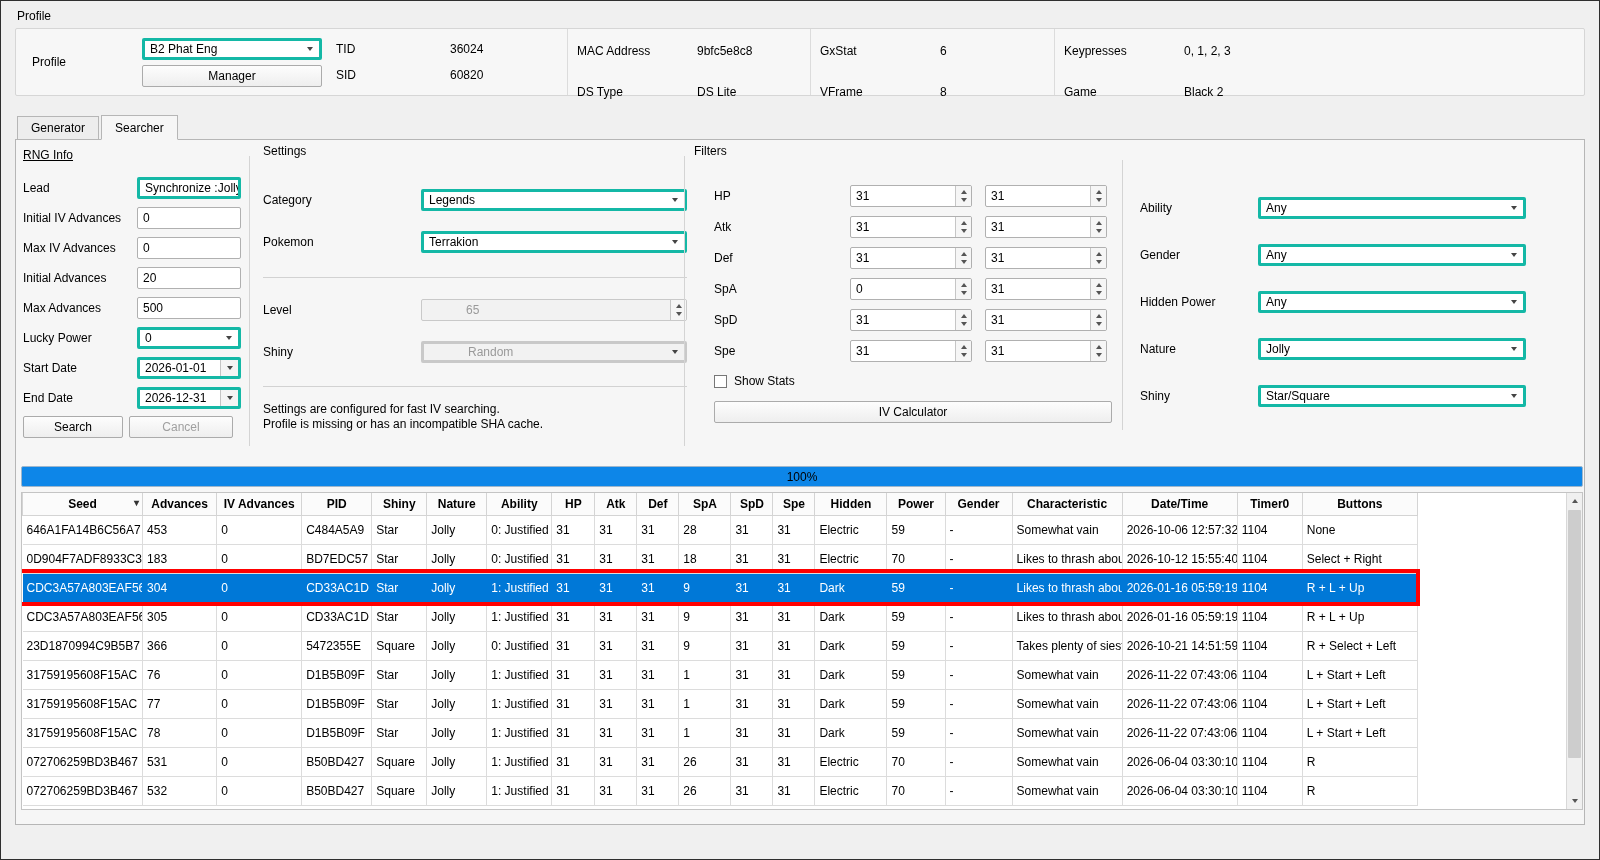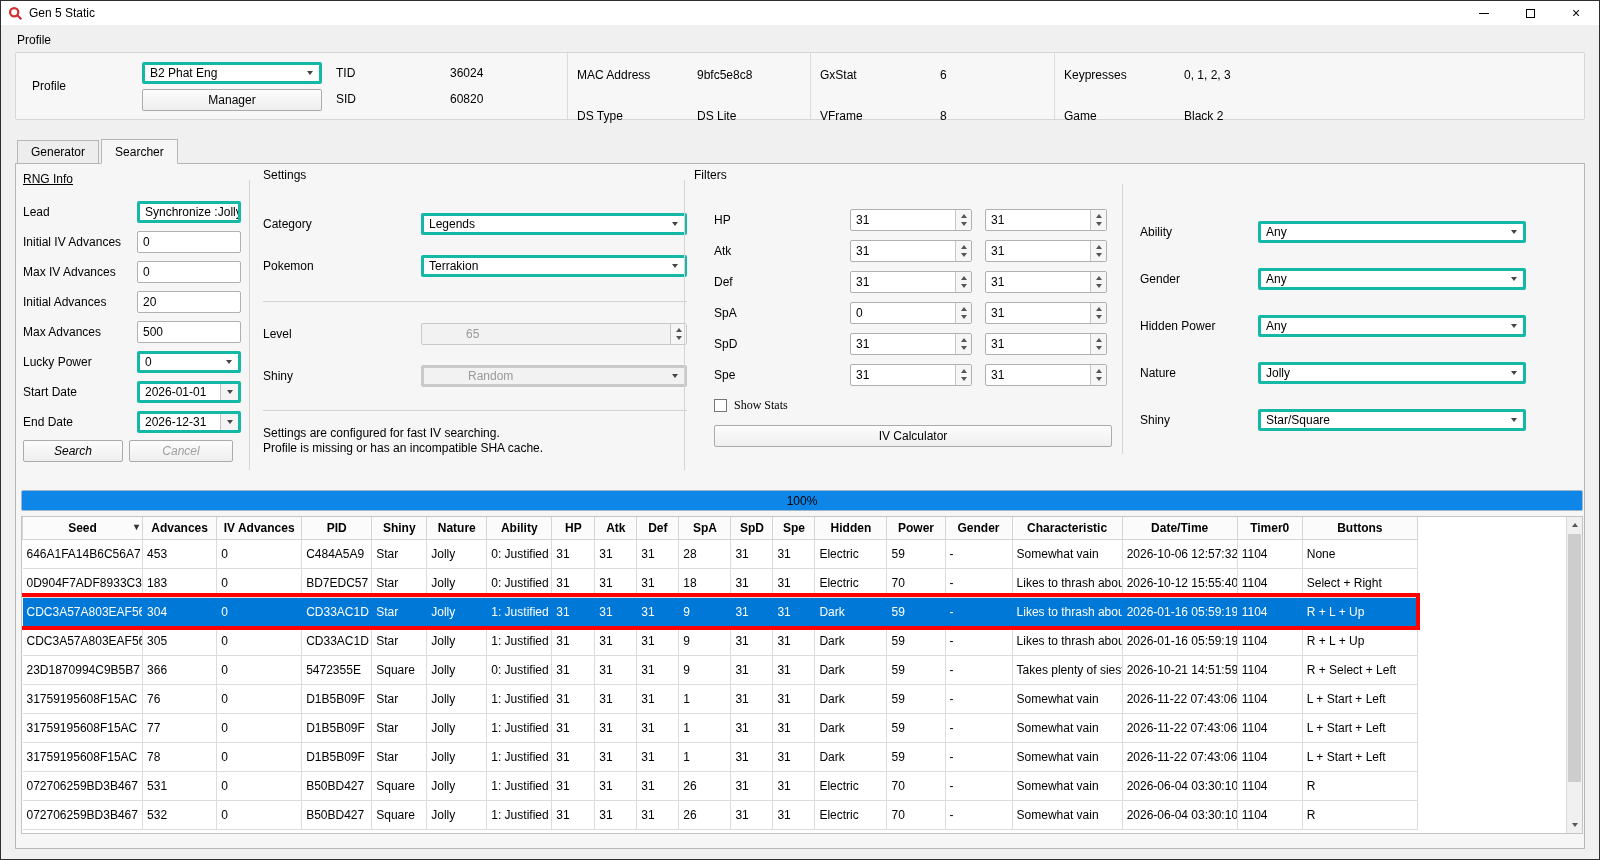--- a/index.html
+++ b/index.html
@@ -49,39 +49,39 @@
   .tab { height:24px; padding:0 13px; border:1px solid #b6b6b6; background:#ededed; display:flex; align-items:center; margin-right:2px; position:relative; top:1px; }
   .tab.active { background:#f6f6f6; border-bottom-color:#f6f6f6; top:0; height:25px; z-index:3; }
   .pane { margin:0 14px; height:686px; background:#f6f6f6; border:1px solid #b6b6b6; position:relative; margin-top:-1px; }
 
   
   .rng-panel { position:absolute; left:7px; top:8px; width:218px; }
   .panel-title { height:16px; margin-bottom:12px;text-decoration:underline; }
   .form-row { height:24px; margin-bottom:6px; display:flex; align-items:center; }
   .form-row .f-label { flex:1; }
   .form-row .f-ctl { width:104px; flex:none; }
-  .rng-buttons { display:flex; gap:6px; margin-top:0;font-style:italic; }
+  .rng-buttons { display:flex; gap:6px; margin-top:0; }
   .rng-buttons .btn:first-child { width:100px; }
   .rng-buttons .btn:last-child { width:104px; }
 
   
   .settings-panel { position:absolute; left:247px; top:4px; width:424px; height:470px; }
   .s-abs { position:absolute; left:0; width:424px; }
   .s-row { display:flex; align-items:center; height:24px; }
   .s-row .f-ctl { width:266px; margin-left:auto; flex:none; }
   .notes div { line-height:15px; }
 
   
   .filters-panel { position:absolute; left:678px; top:4px; width:884px; height:470px; }
   .iv-block { position:absolute; left:20px; top:40px; width:398px; }
   .iv-row { display:flex; align-items:center; height:24px; margin-bottom:7px; }
   .iv-row .iv-label { width:136px; flex:none; }
   .iv-row .spin { width:122px; flex:none; }
   .iv-row .spin + .spin { margin-left:13px; }
-  .showstats-row { display:flex; align-items:center; height:16px; margin-top:10px;font-family:Liberation Serif, serif; }
+  .showstats-row { display:flex; align-items:center; height:16px; margin-top:10px; }
   .ivcalc-btn { width:398px; margin-top:12px; }
   .dd-block { position:absolute; left:446px; top:52px; width:386px; }
   .dd-row { display:flex; align-items:center; height:24px; margin-bottom:23px; }
   .dd-row .f-label { width:118px; flex:none; }
   .dd-row .combo { width:268px; flex:none; }
 
   
   .progressbar { position:absolute; left:5px; top:326px; width:1562px; height:21px; background:#0d86e8; border:1px solid #9db6cc; border-radius:2px; display:flex; align-items:center; justify-content:center; color:#000; }
 
   
@@ -95,40 +95,20 @@
   .vscroll { position:absolute; top:0; right:0; width:16px; height:100%; background:#f0f0f0; border-left:1px solid #d8d8d8; }
   .sb-btn { height:16px; display:flex; align-items:center; justify-content:center; }
   .sb-btn.down { position:absolute; bottom:0; left:0; right:0; }
   .sb-thumb { position:absolute; top:17px; left:1px; right:1px; height:248px; background:#cdcdcd; border-radius:1px; }
 </style>
 </head>
 <body>
 
 <div class="window">
 
-  <div class="titlebar">
-    <span class="app-icon">
-      <svg width="15" height="15" viewBox="0 0 16 16">
-          <circle cx="6.6" cy="6.6" r="4.4" fill="none" stroke="#d03030" stroke-width="2.4"></circle>
-          <line x1="10.2" y1="10.2" x2="14.2" y2="14.2" stroke="#d03030" stroke-width="2.4"></line>
-        </svg>
-    </span>
-    <span class="tb-title">Gen 5 Static</span>
-    <div class="win-controls">
-      <div class="win-btn">
-          <span class="min-glyph"></span>
-        </div>
-      <div class="win-btn">
-          <span class="max-glyph"></span>
-        </div>
-      <div class="win-btn">
-          <span class="close-glyph">×</span>
-        </div>
-    </div>
-  </div>
 
   <div class="profile-title">Profile</div>
   <div class="groupbox">
     <div class="pcol-a">
       <span class="pa-label">Profile</span>
       <div class="pa-controls">
         <div class="combo">
           <span>B2 Phat Eng</span>
           <span class="arrow-box">
               <i class="tri-d"></i>

